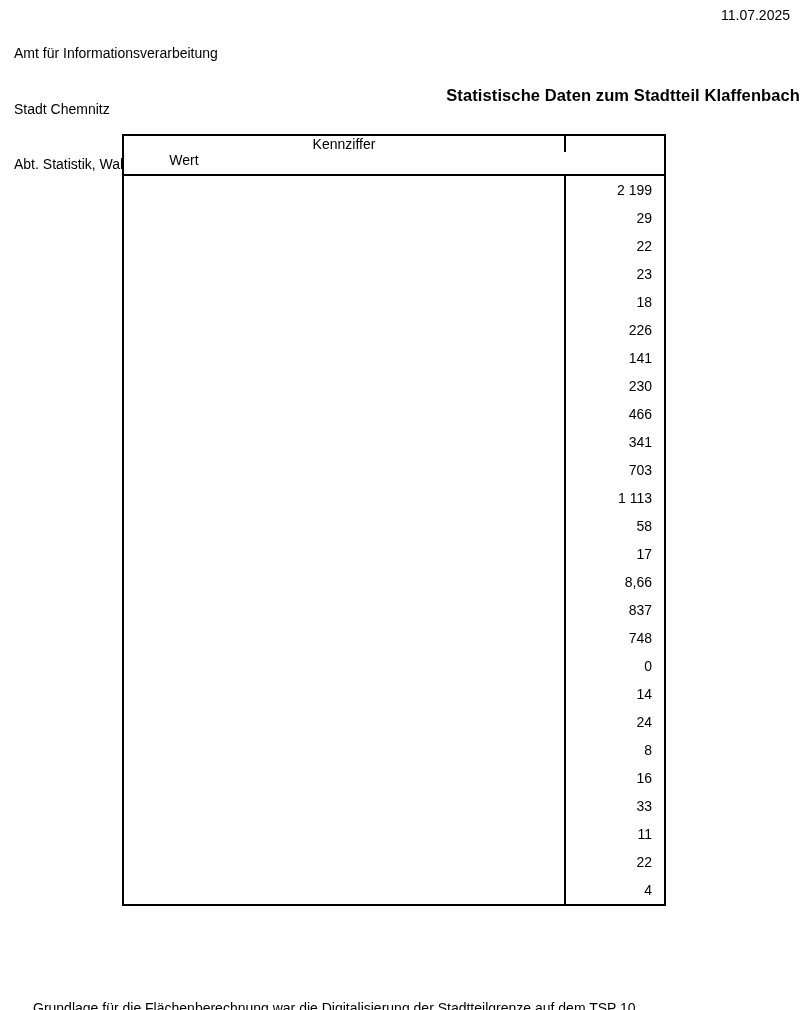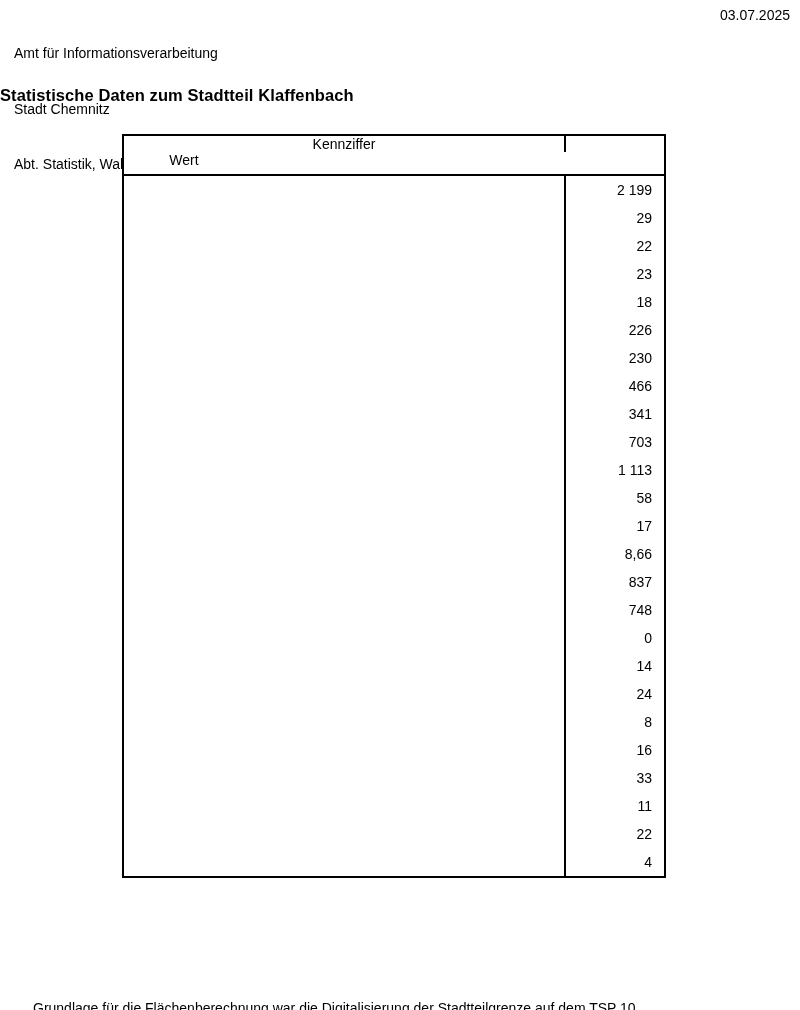--- a/index.html
+++ b/index.html
@@ -30,21 +30,21 @@
     top: 7px;
     font-size: 14px;
   }
 
   
   .title {
     position: absolute;
     top: 86px;
     left: 0;
     width: 100%;
-    text-align: left;
+    text-align: right;
     font-size: 16.5px;
     font-weight: bold;
     letter-spacing: 0.1px;
   }
 
   
   .stat-table {
     position: absolute;
     left: 122px;
     top: 134px;
@@ -112,21 +112,21 @@
 </head>
 <body>
 
 <div class="page">
 
   <div class="letterhead-left">
     <div>Amt für Informationsverarbeitung</div>
     <div>Stadt Chemnitz</div>
     <div>Abt. Statistik, Wahlen</div>
   </div>
-  <div class="letterhead-date">03.07.2025</div>
+  <div class="letterhead-date">11.07.2025</div>
 
   <div class="title">Statistische Daten zum Stadtteil Klaffenbach</div>
 
   <div class="stat-table">
     <div class="thead">
       <div class="th th-kennziffer">Kennziffer</div>
       <div class="th th-wert">Wert</div>
     </div>
     <div class="tbody">
   <div class="tr">
@@ -164,20 +164,26 @@
     <div class="td td-value">18</div>
   </div>
 
   <div class="tr">
     <div class="td td-label">
       <span class="prefix"></span>
     </div>
     <div class="td td-value">226</div>
   </div>
 
+  <div class="tr">
+    <div class="td td-label">
+      <span class="prefix"></span>
+    </div>
+    <div class="td td-value">141</div>
+  </div>
 
   <div class="tr">
     <div class="td td-label">
       <span class="prefix"></span>
     </div>
     <div class="td td-value">230</div>
   </div>
 
   <div class="tr">
     <div class="td td-label">

